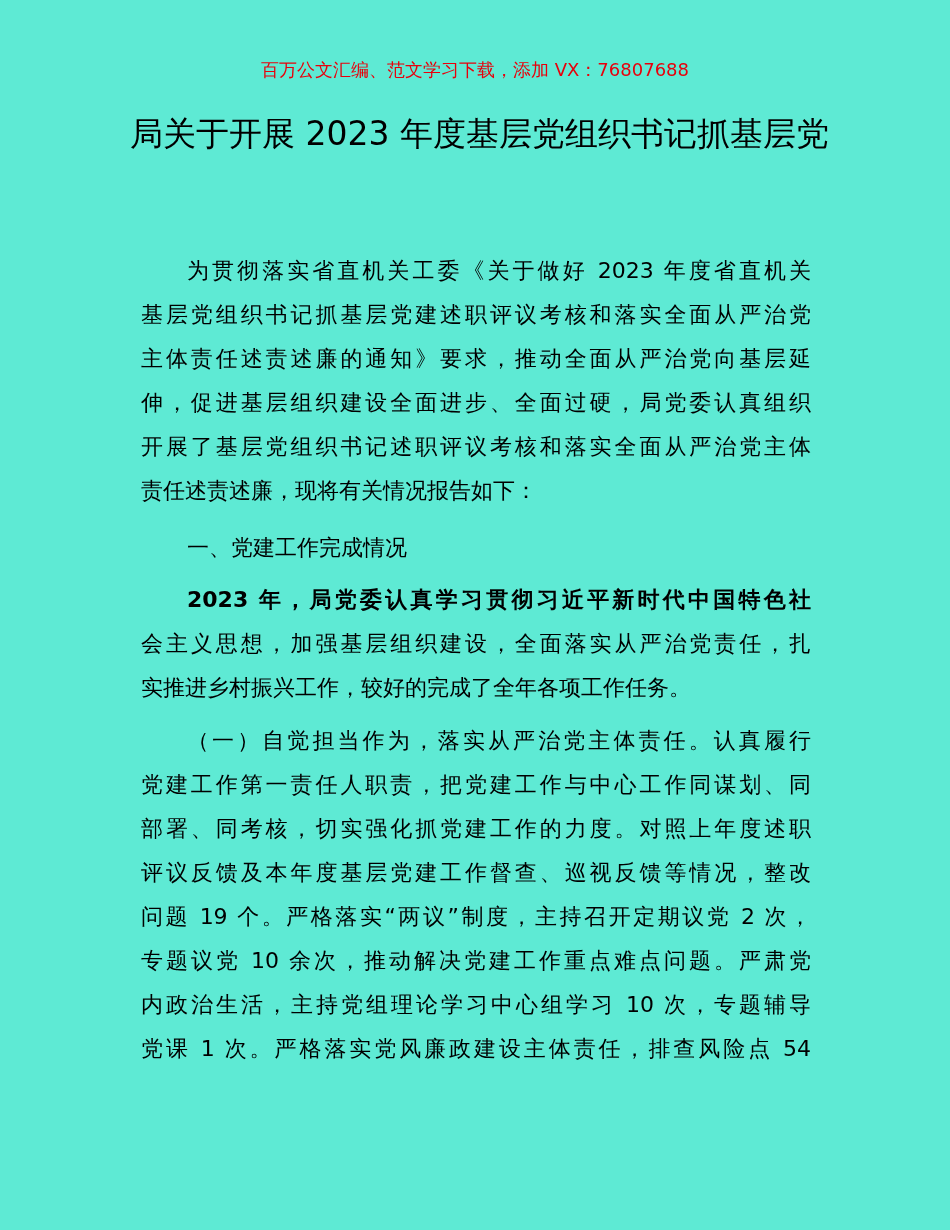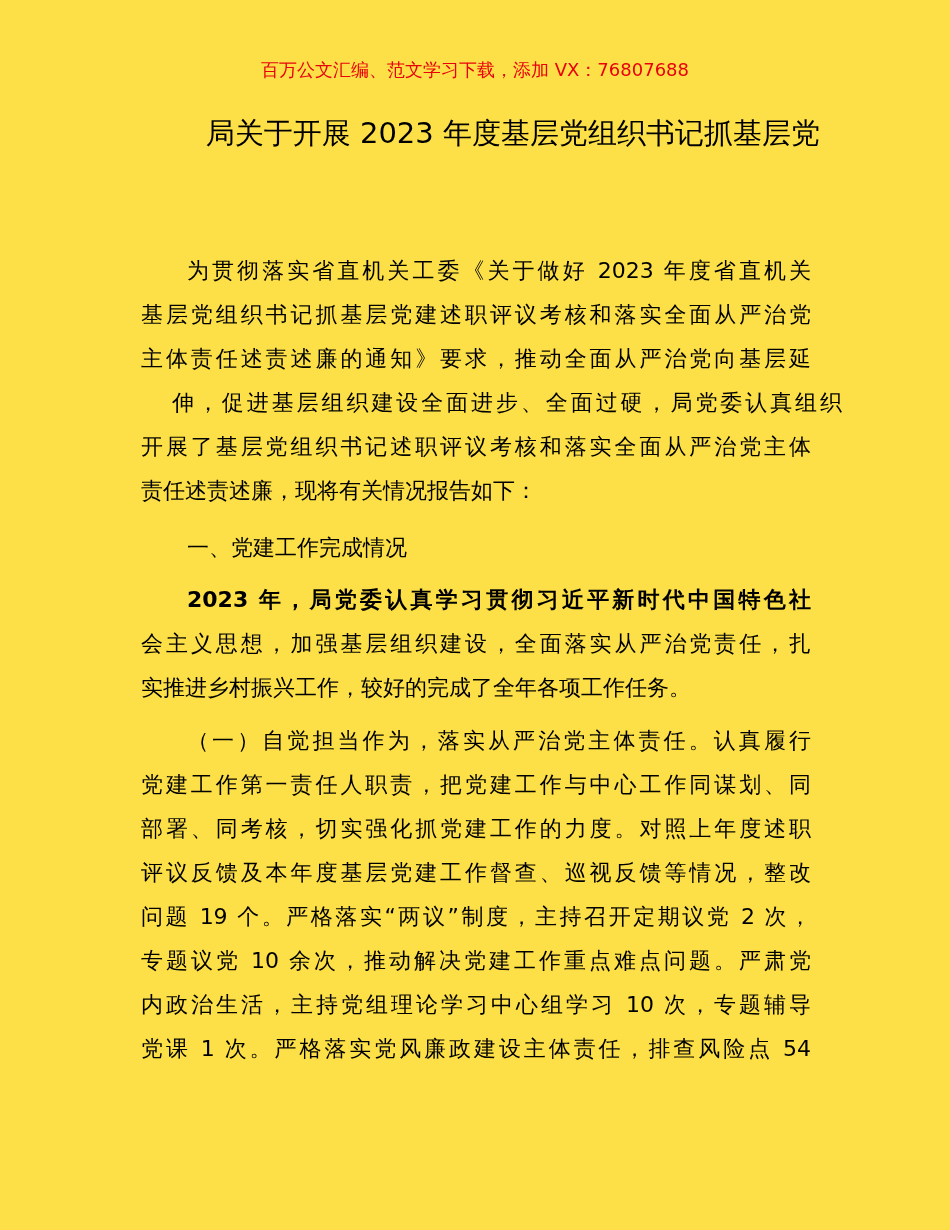--- a/index.html
+++ b/index.html
@@ -14,40 +14,40 @@
       overflow: hidden;
       font-family: "DejaVu Sans", "Liberation Sans", sans-serif;
       color: #000000;
     }
     .page {
       position: absolute;
       left: 0;
       top: 0;
       width: 950px;
       height: 1230px;
-      background: #fde047;
+      background: #5eead4;
     }
     .header-banner {
       position: absolute;
       left: 0;
       top: 57px;
       width: 950px;
       text-align: center;
       font-size: 18px;
       line-height: 26px;
       color: #e8000b;
       white-space: nowrap;
     }
     .title {
       position: absolute;
       left: 130px;
       top: 112px;
       width: 690px;
-      text-align: right;
-      font-size: 29px;
+      text-align: left;
+      font-size: 33px;
       line-height: 43px;
       color: #000000;
     }
     .title .tline {
       display: block;
       white-space: nowrap;
     }
     .body-text {
       position: absolute;
       left: 141px;
@@ -81,21 +81,21 @@
   <div class="header-banner">百万公文汇编、范文学习下载，添加 VX：76807688</div>
 
   <div class="title">
     <span class="tline">局关于开展 2023 年度基层党组织书记抓基层党</span>
   </div>
 
   <div class="body-text" style="top:256px;">
     <div class="line justify indent" style="top:0px;">为贯彻落实省直机关工委《关于做好 2023 年度省直机关</div>
     <div class="line justify" style="top:44px;">基层党组织书记抓基层党建述职评议考核和落实全面从严治党</div>
     <div class="line justify" style="top:88px;">主体责任述责述廉的通知》要求，推动全面从严治党向基层延</div>
-    <div class="line justify" style="top:132px;margin-left:31px;">伸，促进基层组织建设全面进步、全面过硬，局党委认真组织</div>
+    <div class="line justify" style="top:132px;">伸，促进基层组织建设全面进步、全面过硬，局党委认真组织</div>
     <div class="line justify" style="top:176px;">开展了基层党组织书记述职评议考核和落实全面从严治党主体</div>
     <div class="line" style="top:220px;">责任述责述廉，现将有关情况报告如下：</div>
   </div>
 
   <div class="body-text" style="top:533px;">
     <div class="line indent" style="top:0px; width:auto;">一、党建工作完成情况</div>
   </div>
 
   <div class="body-text" style="top:585px;">
     <div class="line justify indent" style="top:0px;font-weight:bold;">2023 年，局党委认真学习贯彻习近平新时代中国特色社</div>

